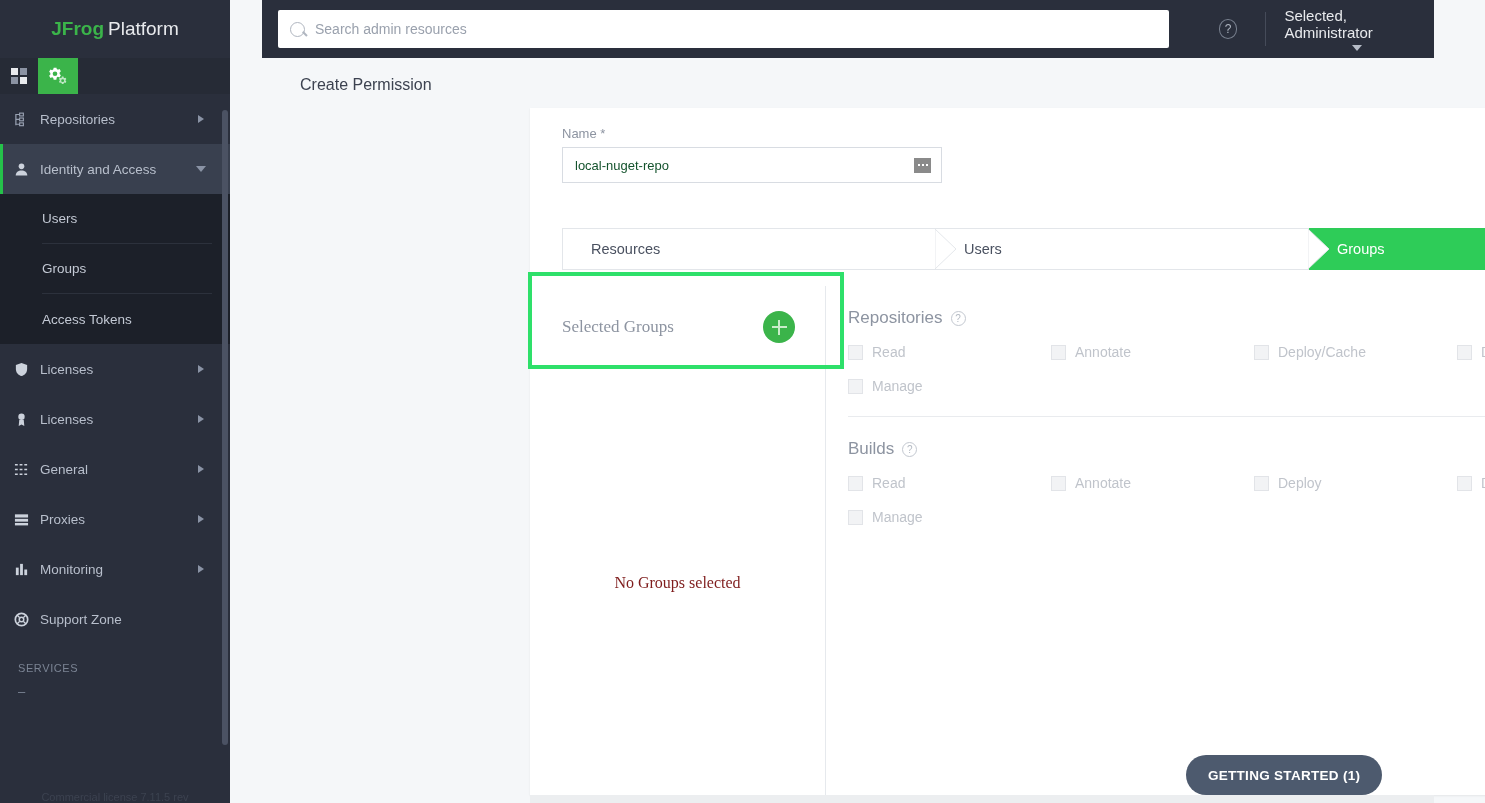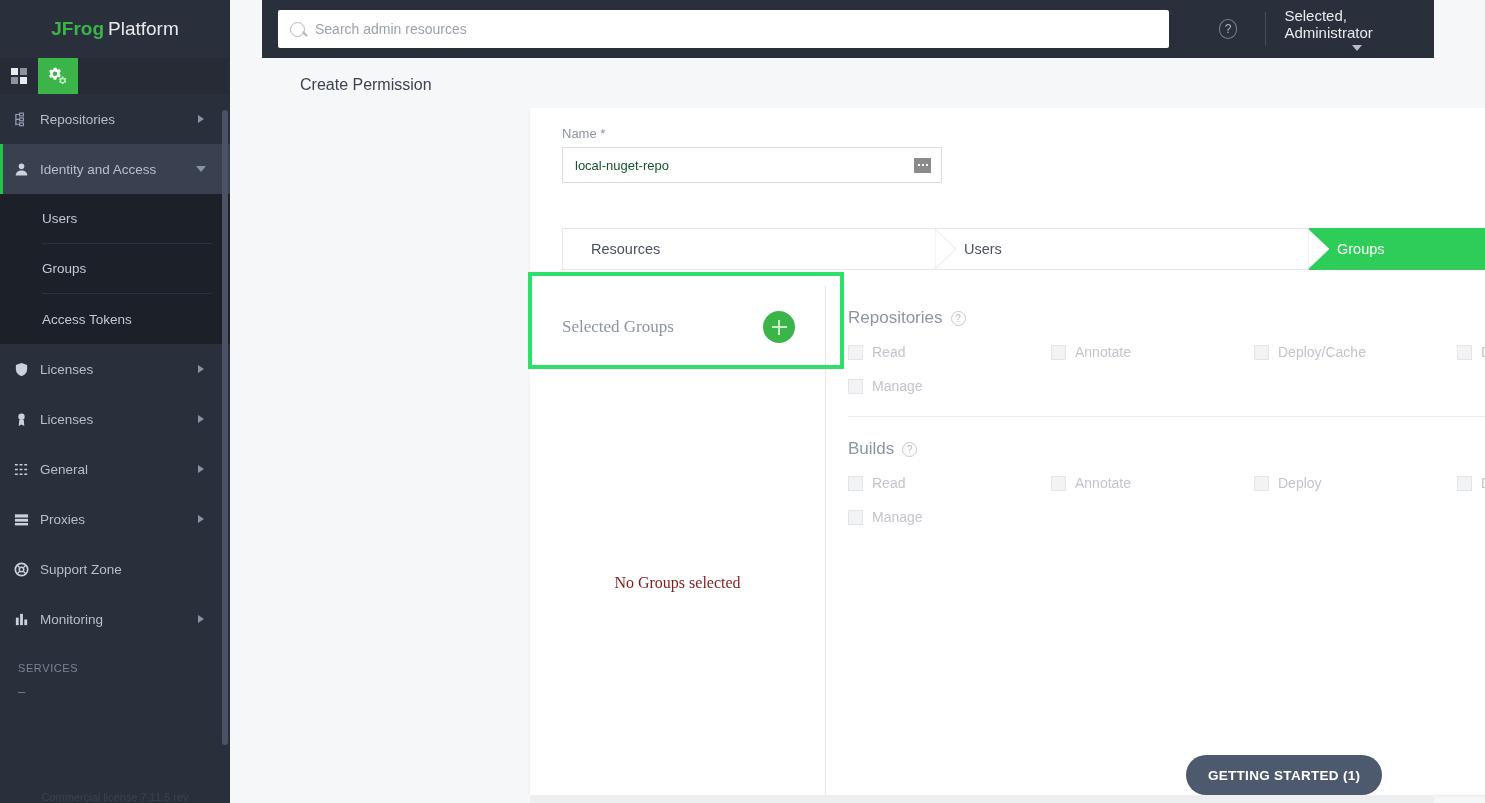--- a/index.html
+++ b/index.html
@@ -325,38 +325,38 @@
             <rect x="1" y="11.7" width="14" height="2.6" fill="#ccd2dc"></rect>
           </svg>
         </span>
         <span class="nlabel">Proxies</span>
         <span class="caret-right"></span>
       </div>
 
       <div class="nav-item">
         <span class="nico">
           <svg width="15" height="15" viewBox="0 0 16 16">
+            <rect x="2" y="6" width="3" height="8" fill="#ccd2dc"></rect>
+            <rect x="6.5" y="2" width="3" height="12" fill="#ccd2dc"></rect>
+            <rect x="11" y="8" width="3" height="6" fill="#ccd2dc"></rect>
+          </svg>
+        </span>
+        <span class="nlabel">Monitoring</span>
+        <span class="caret-right"></span>
+      </div>
+
+      <div class="nav-item">
+        <span class="nico">
+          <svg width="15" height="15" viewBox="0 0 16 16">
             <circle cx="8" cy="8" r="6.6" fill="none" stroke="#ccd2dc" stroke-width="1.8"></circle>
             <circle cx="8" cy="8" r="2.4" fill="none" stroke="#ccd2dc" stroke-width="1.6"></circle>
             <path d="M3.4 3.4l2.5 2.5M10.1 10.1l2.5 2.5M12.6 3.4l-2.5 2.5M5.9 10.1l-2.5 2.5" stroke="#ccd2dc" stroke-width="1.4"></path>
           </svg>
         </span>
         <span class="nlabel">Support Zone</span>
-      </div>
-
-      <div class="nav-item">
-        <span class="nico">
-          <svg width="15" height="15" viewBox="0 0 16 16">
-            <rect x="2" y="6" width="3" height="8" fill="#ccd2dc"></rect>
-            <rect x="6.5" y="2" width="3" height="12" fill="#ccd2dc"></rect>
-            <rect x="11" y="8" width="3" height="6" fill="#ccd2dc"></rect>
-          </svg>
-        </span>
-        <span class="nlabel">Monitoring</span>
-        <span class="caret-right"></span>
       </div>
 
       <div class="services-label">SERVICES</div>
       <div class="service-dash">–</div>
     </div>
 
     <div class="side-scrollbar"></div>
     <div class="license-line">Commercial license 7.11.5 rev</div>
   </div>
 

